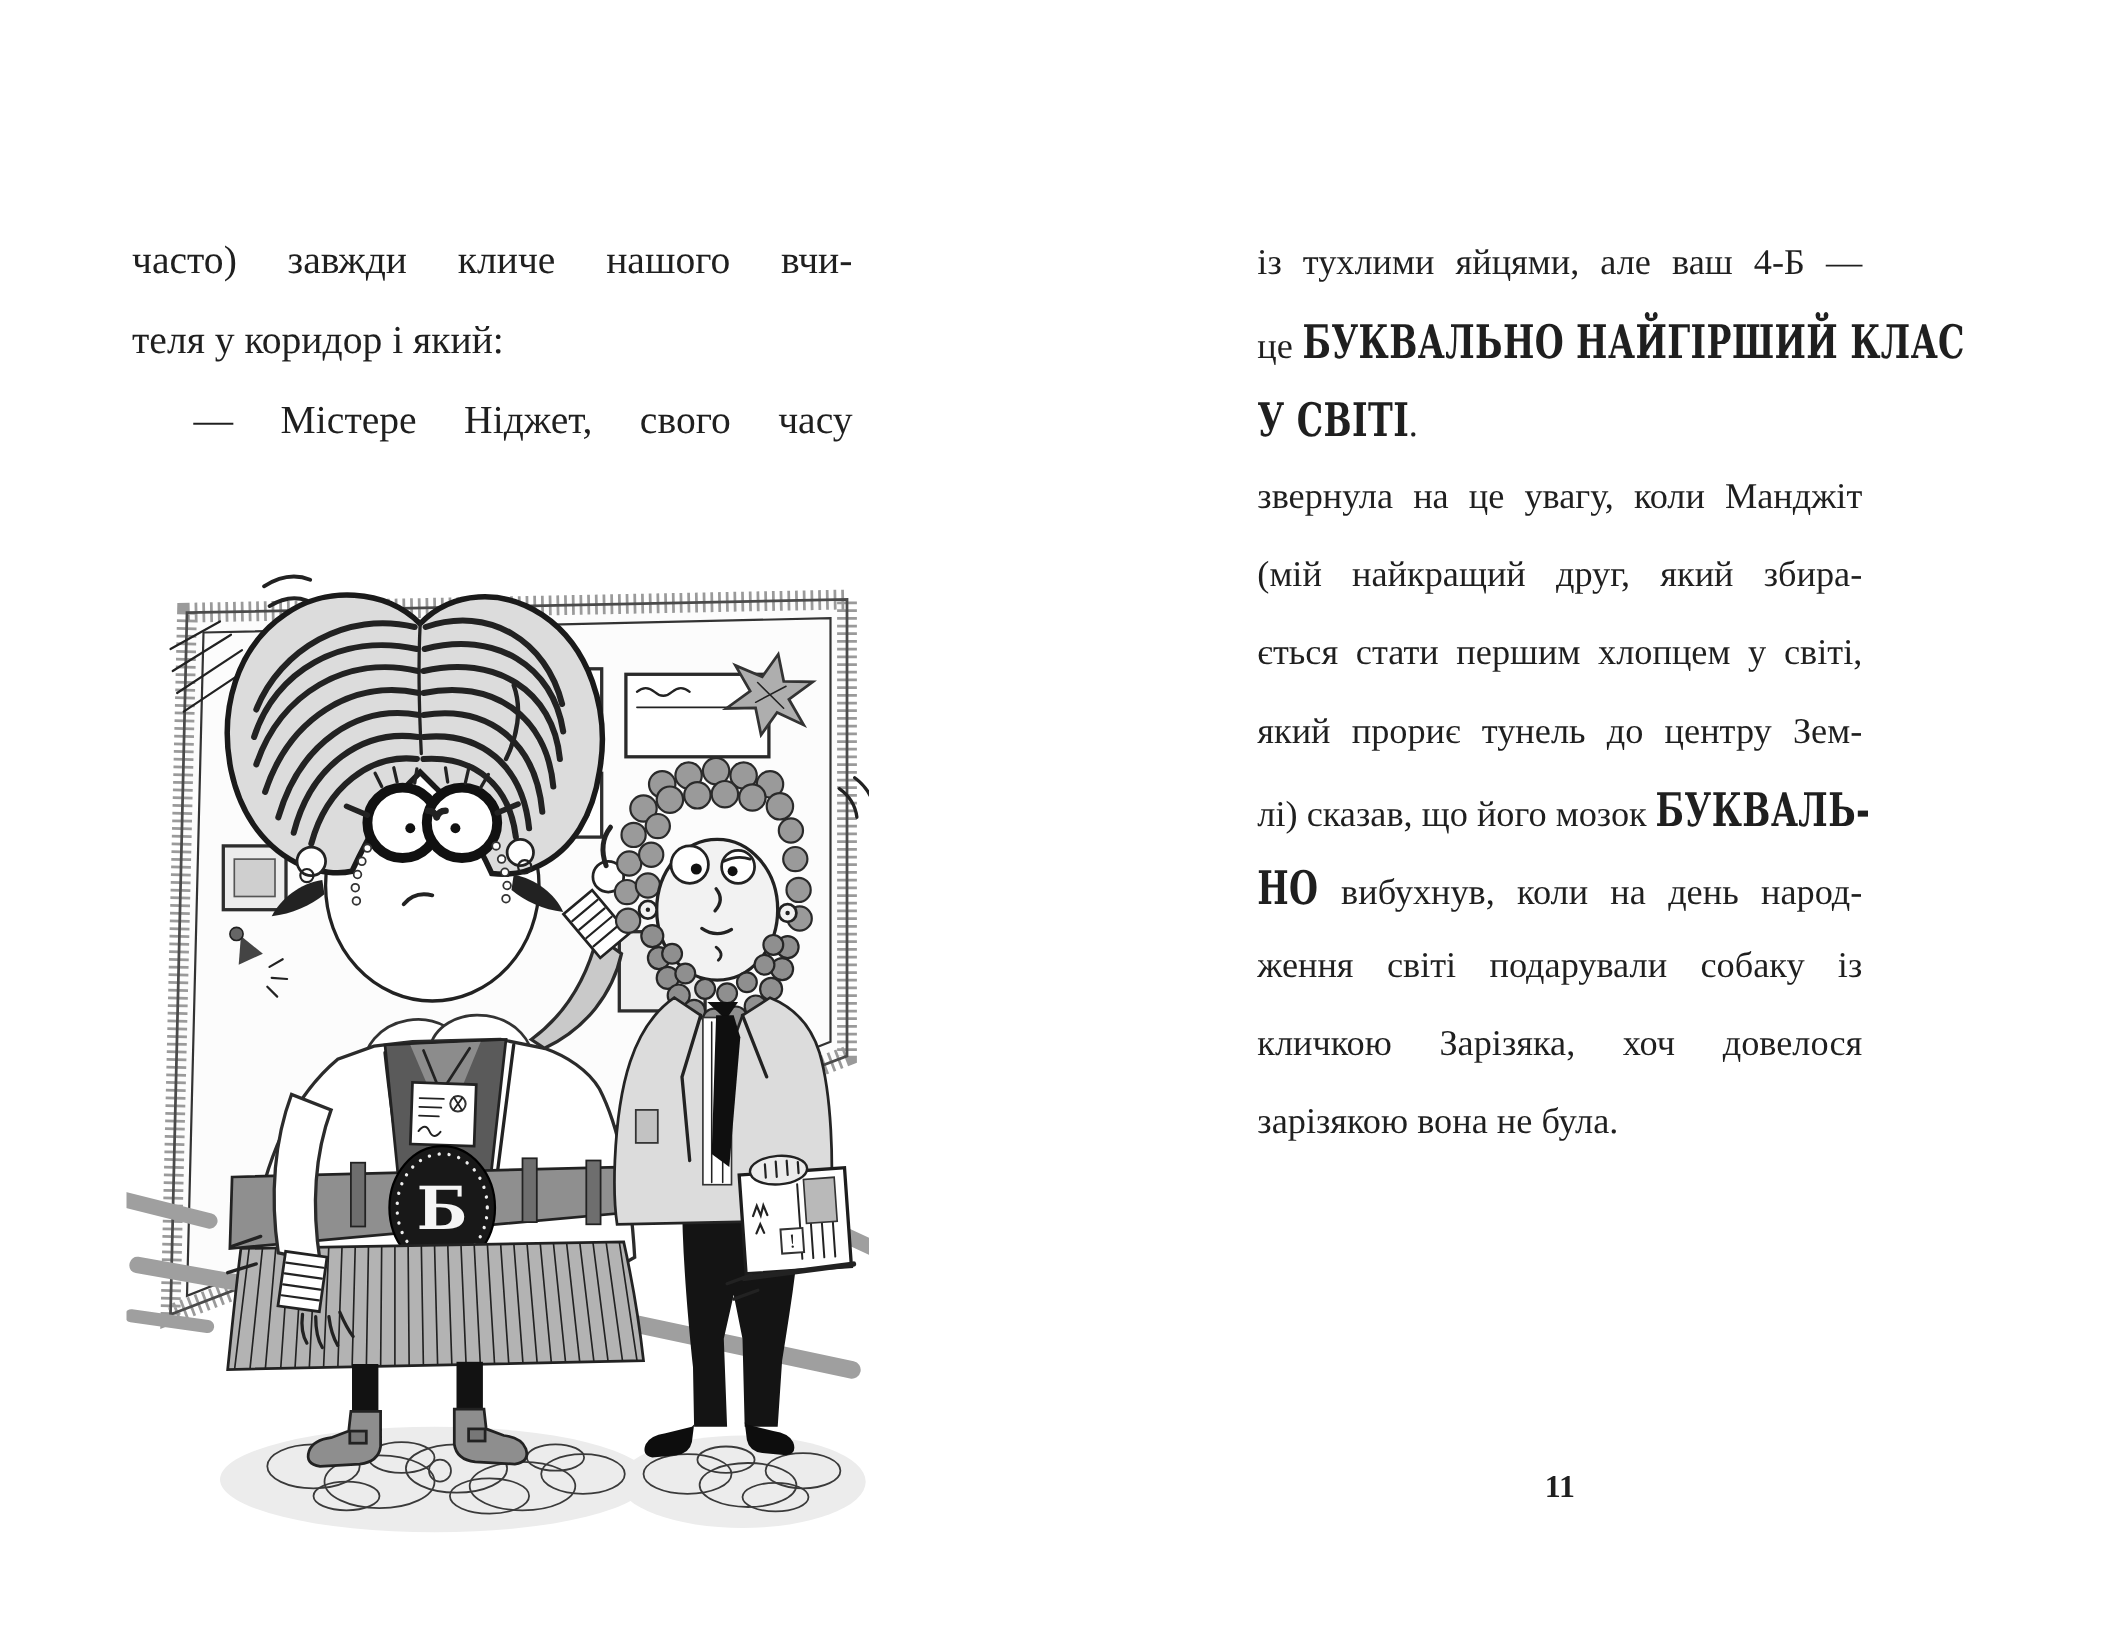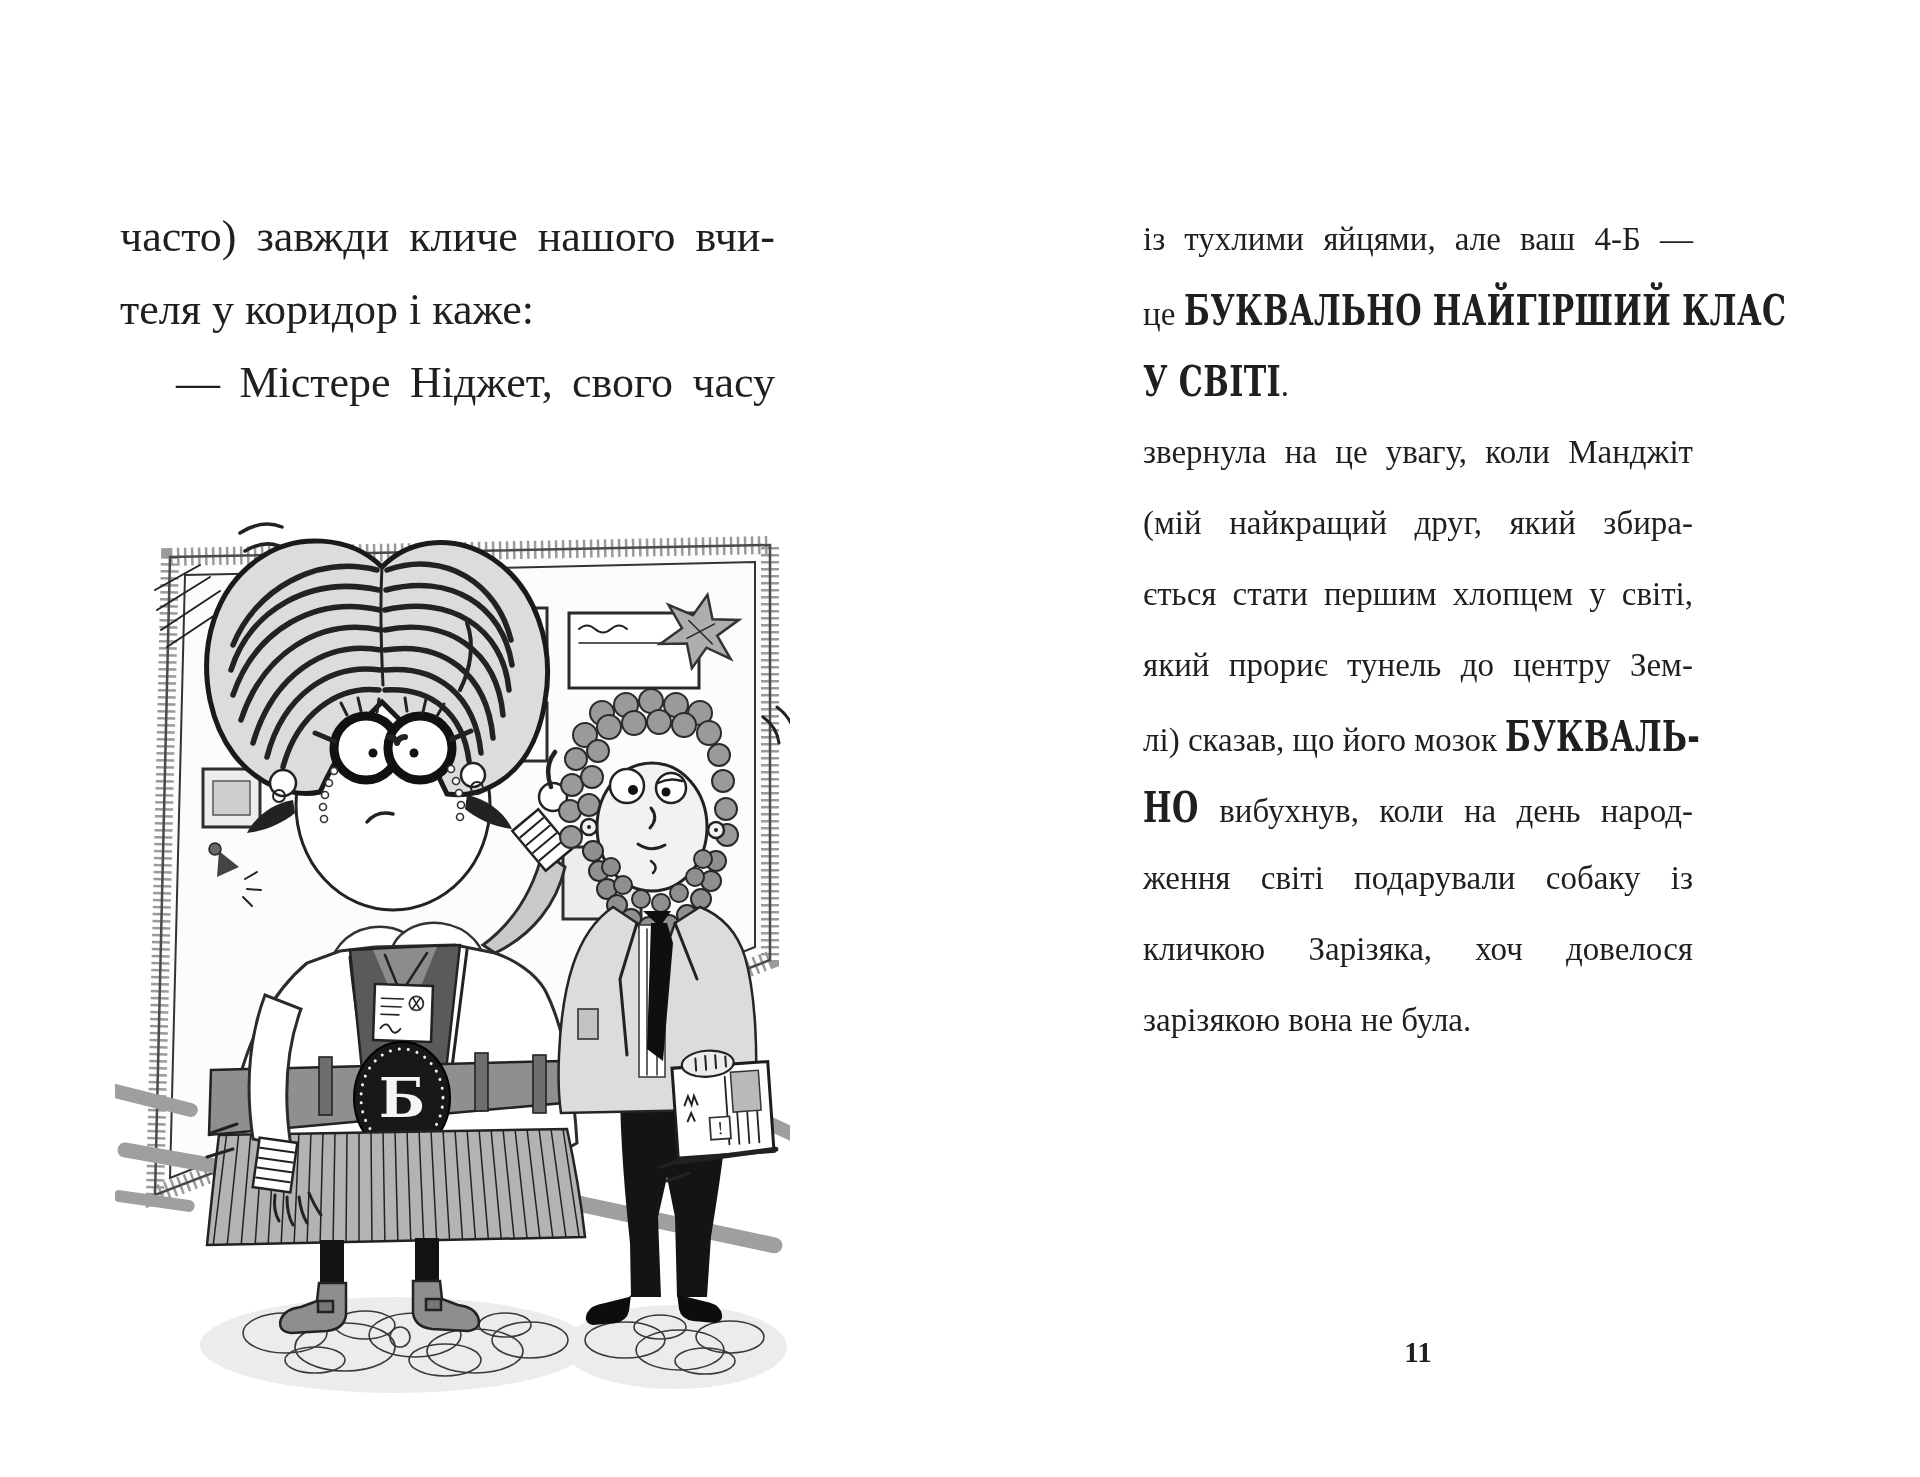--- a/index.html
+++ b/index.html
@@ -1,40 +1,40 @@
 <!DOCTYPE html>
 <html><head>
 <meta charset="utf-8">
 <style>
   html,body{margin:0;padding:0;}
   body{width:1920px;height:1477px;background:#ffffff;position:relative;overflow:hidden;
        font-family:"Liberation Serif",serif;color:#1f1f1f;}
   .text-col{position:absolute;}
   .text-col .line{white-space:nowrap;overflow:visible;}
   #left-col{left:120px;top:200px;width:655px;}
-  #left-col .line{font-size:44px;height:73px;line-height:73px;}
+  #left-col .line{font-size:36px;height:73px;line-height:73px;}
   #right-col{left:1143px;top:204px;width:550px;}
   #right-col .line{font-size:33px;height:71px;line-height:71px;}
   .line.just{text-align:justify;text-align-last:justify;}
   .line.indent{padding-left:56px;}
   .display{display:inline-block;transform:scaleX(0.72);transform-origin:0 62%;
            font-family:"DejaVu Serif",serif;font-weight:700;font-size:42px;letter-spacing:0.5px;}
   #page-number{position:absolute;left:1143px;top:1336px;width:550px;text-align:center;
                font-size:29px;font-weight:bold;}
   #illustration{position:absolute;left:115px;top:495px;width:675px;height:900px;}
   svg .ln{stroke:#222;fill:none;stroke-linecap:round;}
 </style>
 </head>
 <body>
 
 <div>
 
   <div id="left-col" class="text-col">
       <div class="line just"><span>часто) завжди кличе нашого вчи-</span></div>
-      <div class="line"><span>теля у коридор і каже:</span></div>
+      <div class="line"><span>теля у коридор і який:</span></div>
       <div class="line just indent"><span>— Містере Ніджет, свого часу</span></div>
     </div>
 
   <div id="right-col" class="text-col">
       <div class="line just"><span>із тухлими яйцями, але ваш 4-Б —</span></div>
       <div class="line just"><span>це </span><span class="display" style="margin-right: -234.641px;">БУКВАЛЬНО НАЙГІРШИЙ КЛАС</span></div>
       <div class="line"><span class="display" style="margin-right: -53.985px;">У СВІТІ</span><span>.</span></div>
       <div class="line just"><span>звернула на це увагу, коли Манджіт</span></div>
       <div class="line just"><span>(мій найкращий друг, який збира-</span></div>
       <div class="line just"><span>ється стати першим хлопцем у світі,</span></div>

